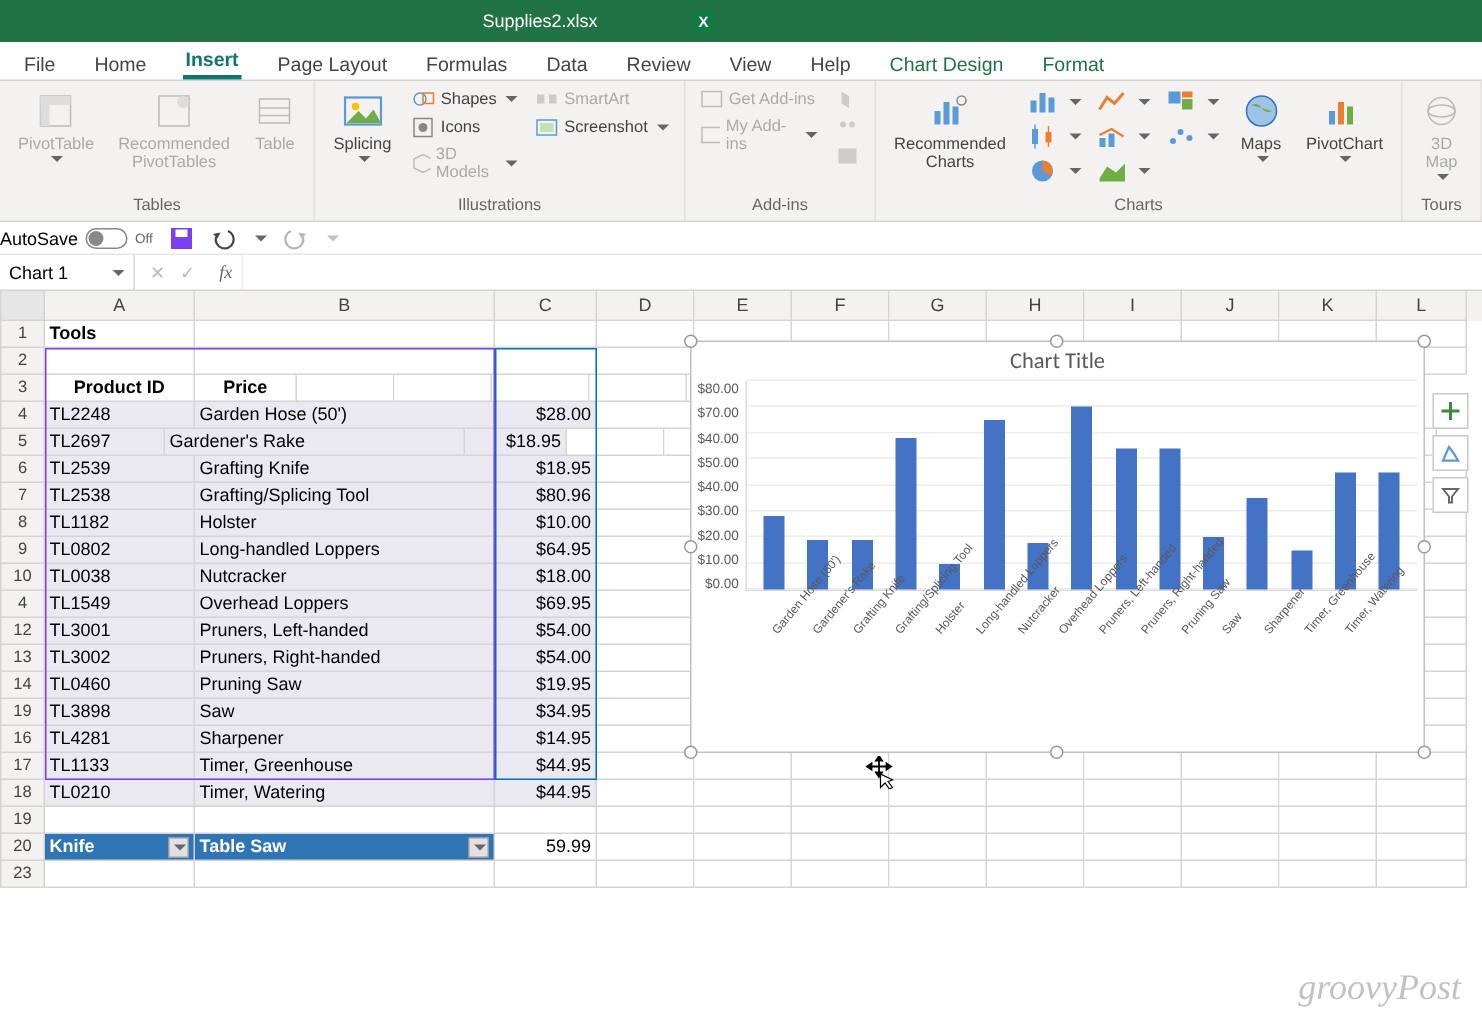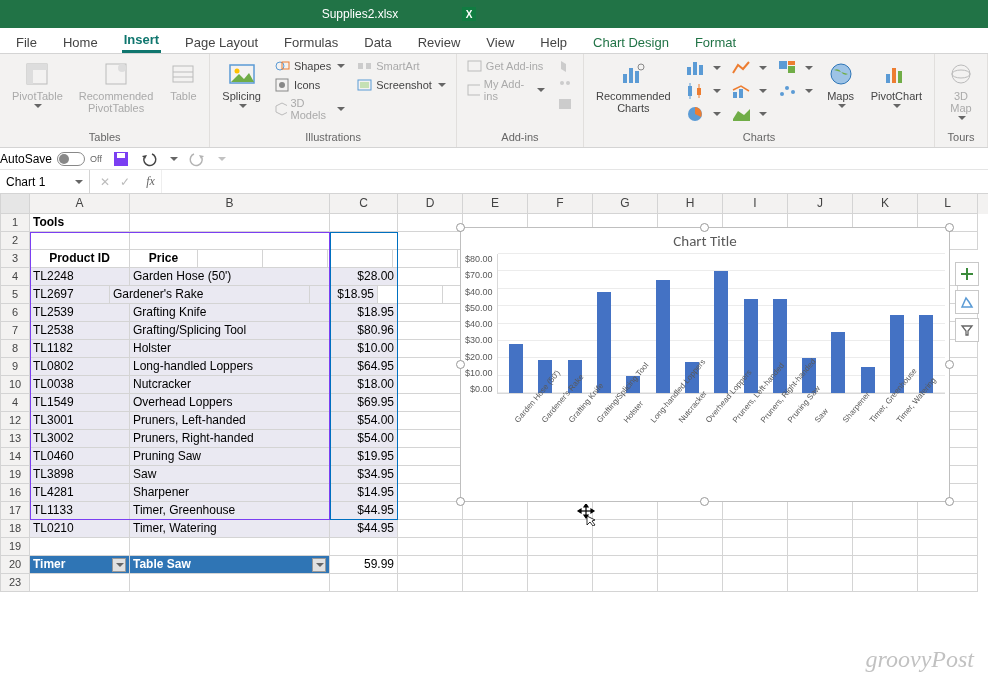--- a/index.html
+++ b/index.html
@@ -687,21 +687,21 @@
         <div class="cell " style="width:65px"></div>
         <div class="cell " style="width:65px"></div>
         <div class="cell " style="width:65px"></div>
         <div class="cell " style="width:65px"></div>
         <div class="cell " style="width:65px"></div>
         <div class="cell " style="width:60px"></div>
       </div>
       <div class="row">
         <div class="rh">20</div>
         <div class="cell bluehdr" style="width:100px;display:flex;justify-content:space-between;align-items:center">
-          <span>Timer</span>
+          <span>Knife</span>
           <span class="filter-btn">
             <span class="drop-arrow"></span>
           </span>
         </div>
         <div class="cell bluehdr" style="width:200px;display:flex;justify-content:space-between;align-items:center">
           <span>Table Saw</span>
           <span class="filter-btn">
             <span class="drop-arrow"></span>
           </span>
         </div>

